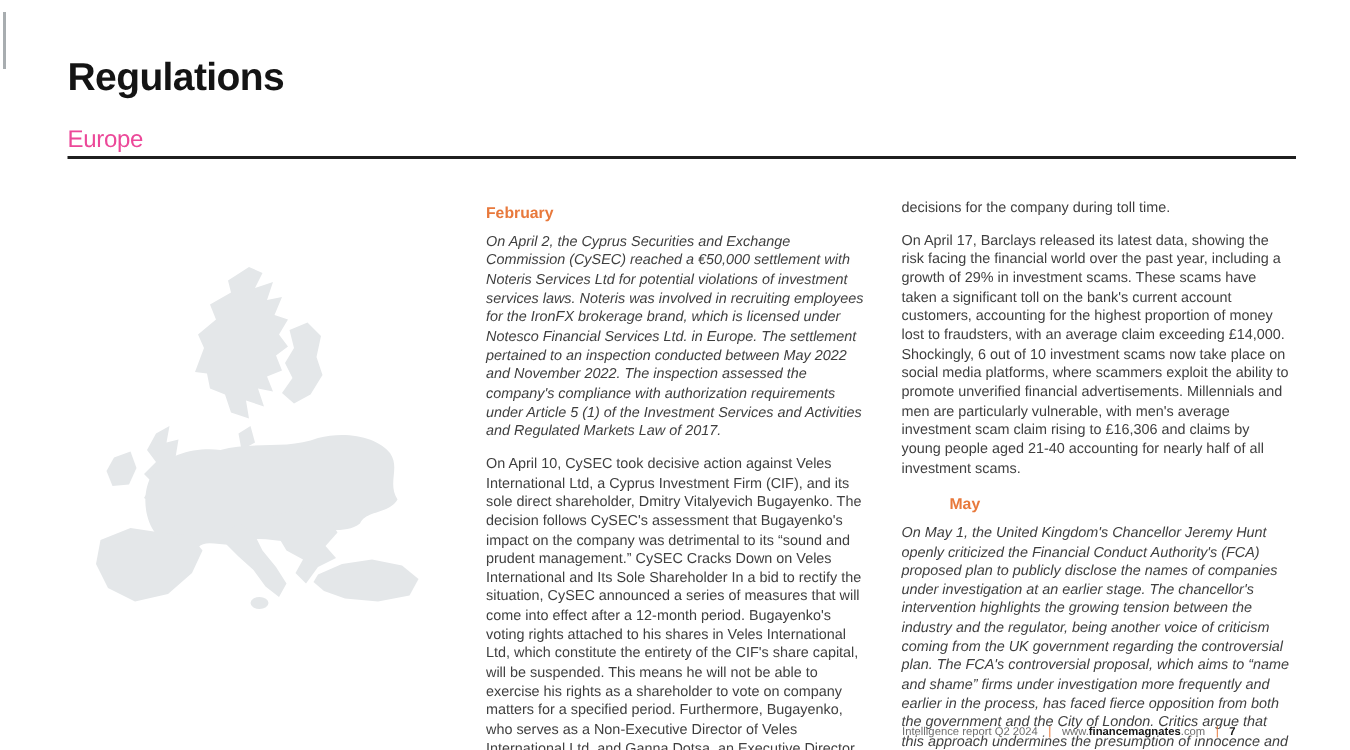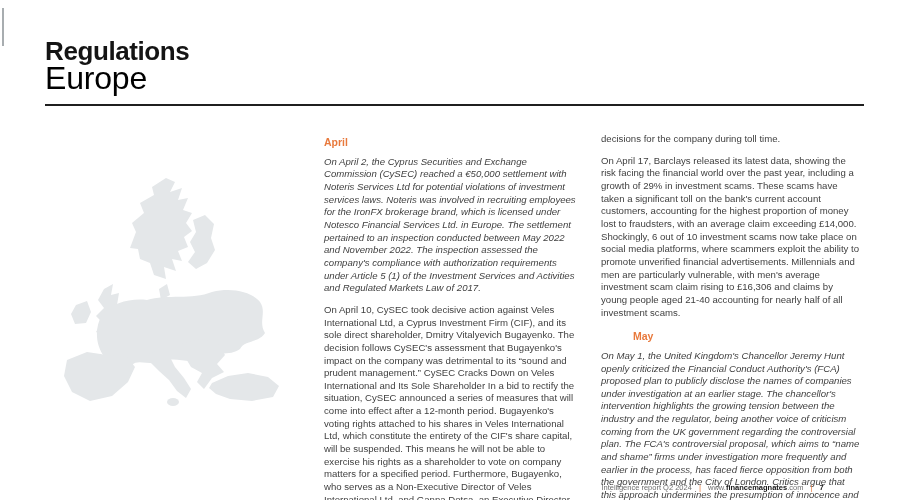--- a/index.html
+++ b/index.html
@@ -4,21 +4,21 @@
 <style>
   * { margin:0; padding:0; box-sizing:border-box; }
   html,body { width:900px; height:500px; background:#ffffff; overflow:hidden;
               font-family:"Liberation Sans", sans-serif; }
   .page { position:relative; width:860px; height:500px; background:#fff; }
 
   .corner-tick { position:absolute; left:2px; top:8px; width:2px; height:38px; background:#a8adb0; }
 
   .header { position:absolute; left:45px; top:38px; }
   .header h1 { font-size:26px; font-weight:700; color:#141414; letter-spacing:-0.4px; line-height:27px; }
-  .header h2 { font-size:32px; font-weight:400; color:#000000; letter-spacing:-0.2px; line-height:26px; }
+  .header h2 { font-size:16px; font-weight:400; color:#ec4899; letter-spacing:-0.2px; line-height:26px;margin-top:16px; }
   .title-rule { position:absolute; left:45px; top:104px; width:819px; height:2px; background:#1f1f1f; }
 
   .map-wrap { position:absolute; left:52px; top:150px; width:252px; height:278px; }
 
   .col { position:absolute; font-size:9.6px; line-height:12.65px; color:#3f3f3f; }
   .col-left  { left:324px; top:136px; width:256px; }
   .col-right { left:601px; top:133px; width:259px; }
   .month { font-size:10.5px; font-weight:700; color:#e8793c; margin-bottom:7px; }
   .col p { margin:0 0 9px 0; }
   .col .month + p { margin-top:0;font-style:italic; }
@@ -53,21 +53,21 @@
       <path fill="#e4e7e9" d="M50,165 C60,152 80,148 95,150 C115,144 140,150 160,142 C180,137 200,142 208,152 C215,162 206,172 213,183 C207,193 192,190 188,199 C178,207 162,200 150,208 C138,215 124,206 112,211 C100,217 86,208 80,215 C70,219 58,215 52,206 C44,196 42,178 50,165 Z"></path>
       <path fill="#e4e7e9" d="M15,210 L35,202 L55,205 L75,207 L83,217 L76,232 L60,246 L38,251 L20,242 L12,226 Z"></path>
       <path fill="#e4e7e9" d="M95,205 L108,199 L118,207 L123,217 L132,228 L139,239 L134,248 L125,241 L117,230 L107,221 L99,213 Z"></path>
       <ellipse fill="#e4e7e9" cx="121" cy="252" rx="6" ry="4"></ellipse>
       <path fill="#e4e7e9" d="M130,194 L150,189 L166,194 L173,205 L165,214 L172,222 L160,228 L152,239 L145,232 L150,223 L139,217 L133,207 Z"></path>
       <path fill="#e4e7e9" d="M160,233 L176,226 L196,223 L216,227 L227,236 L221,247 L200,251 L178,249 L164,244 L157,238 Z"></path>
     </svg>
   </div>
 
   <div class="col col-left">
-    <div class="month" style="color: rgb(232, 121, 60);">April</div>
+    <div class="month" style="color: rgb(232, 121, 60);">February</div>
     <p>On April 2, the Cyprus Securities and Exchange Commission (CySEC) reached a €50,000 settlement with Noteris Services Ltd for potential violations of investment services laws. Noteris was involved in recruiting employees for the IronFX brokerage brand, which is licensed under Notesco Financial Services Ltd. in Europe. The settlement pertained to an inspection conducted between May 2022 and November 2022. The inspection assessed the company's compliance with authorization requirements under Article 5 (1) of the Investment Services and Activities and Regulated Markets Law of 2017.</p>
     <p>On April 10, CySEC took decisive action against Veles International Ltd, a Cyprus Investment Firm (CIF), and its sole direct shareholder, Dmitry Vitalyevich Bugayenko. The decision follows CySEC's assessment that Bugayenko's impact on the company was detrimental to its “sound and prudent management.” CySEC Cracks Down on Veles International and Its Sole Shareholder In a bid to rectify the situation, CySEC announced a series of measures that will come into effect after a 12-month period. Bugayenko's voting rights attached to his shares in Veles International Ltd, which constitute the entirety of the CIF's share capital, will be suspended. This means he will not be able to exercise his rights as a shareholder to vote on company matters for a specified period. Furthermore, Bugayenko, who serves as a Non-Executive Director of Veles International Ltd, and Ganna Dotsa, an Executive Director, will be prohibited from exercising management duties on the company's Board of Directors for two years. This effectively bans them from making managerial</p>
   </div>
 
   <div class="col col-right">
     <p>decisions for the company during toll time.</p>
     <p>On April 17, Barclays released its latest data, showing the risk facing the financial world over the past year, including a growth of 29% in investment scams. These scams have taken a significant toll on the bank's current account customers, accounting for the highest proportion of money lost to fraudsters, with an average claim exceeding £14,000. Shockingly, 6 out of 10 investment scams now take place on social media platforms, where scammers exploit the ability to promote unverified financial advertisements. Millennials and men are particularly vulnerable, with men's average investment scam claim rising to £16,306 and claims by young people aged 21-40 accounting for nearly half of all investment scams.</p>
     <div class="month month-block" style="color: rgb(232, 121, 60);">May</div>
     <p>On May 1, the United Kingdom's Chancellor Jeremy Hunt openly criticized the Financial Conduct Authority's (FCA) proposed plan to publicly disclose the names of companies under investigation at an earlier stage. The chancellor's intervention highlights the growing tension between the industry and the regulator, being another voice of criticism coming from the UK government regarding the controversial plan. The FCA's controversial proposal, which aims to “name and shame” firms under investigation more frequently and earlier in the process, has faced fierce opposition from both the government and the City of London.  Critics argue that this approach undermines the presumption of innocence and could potentially harm the UK's international competitiveness in the financial services industry. “I</p>
   </div>

